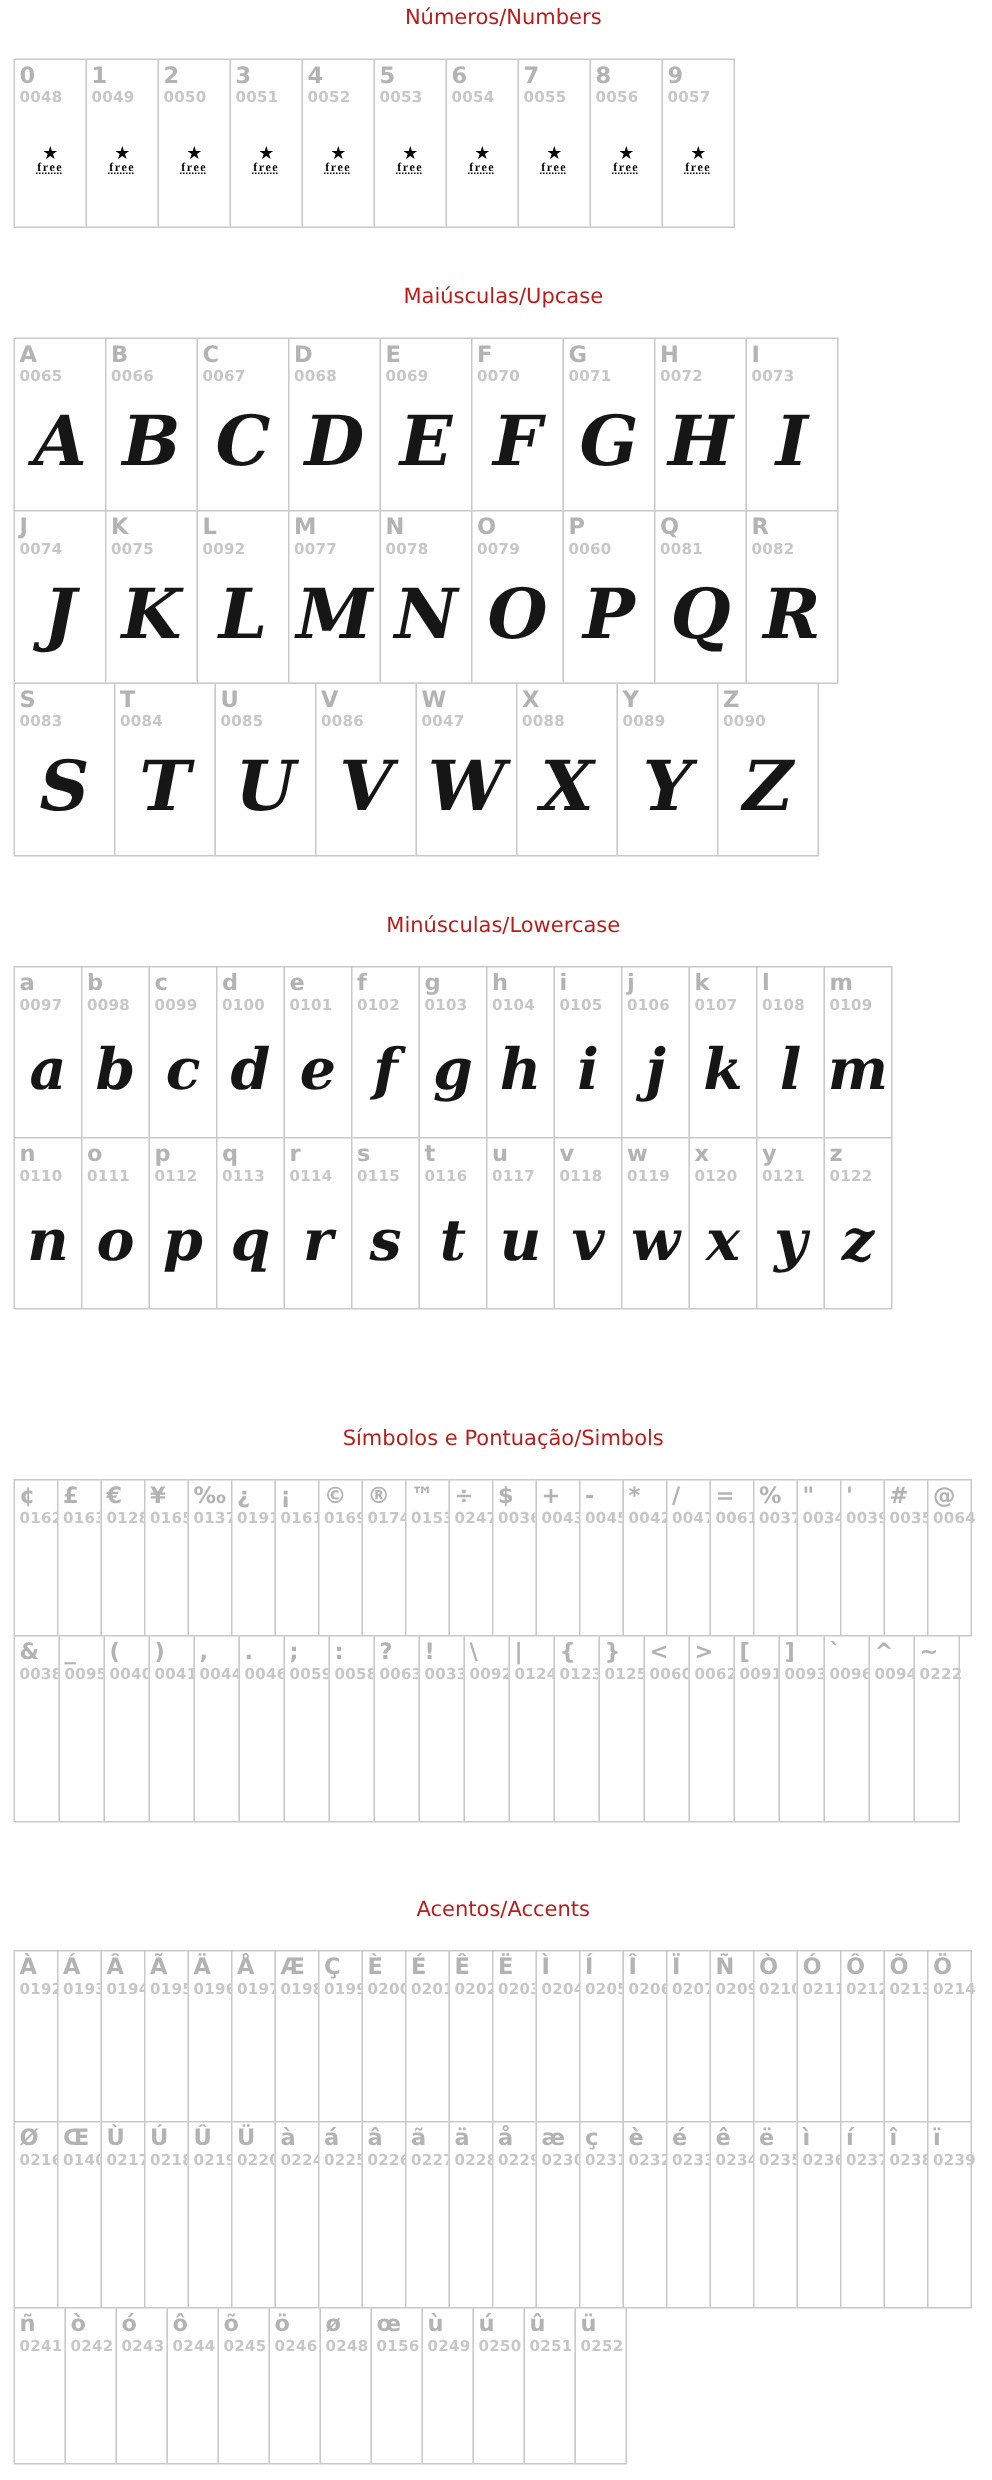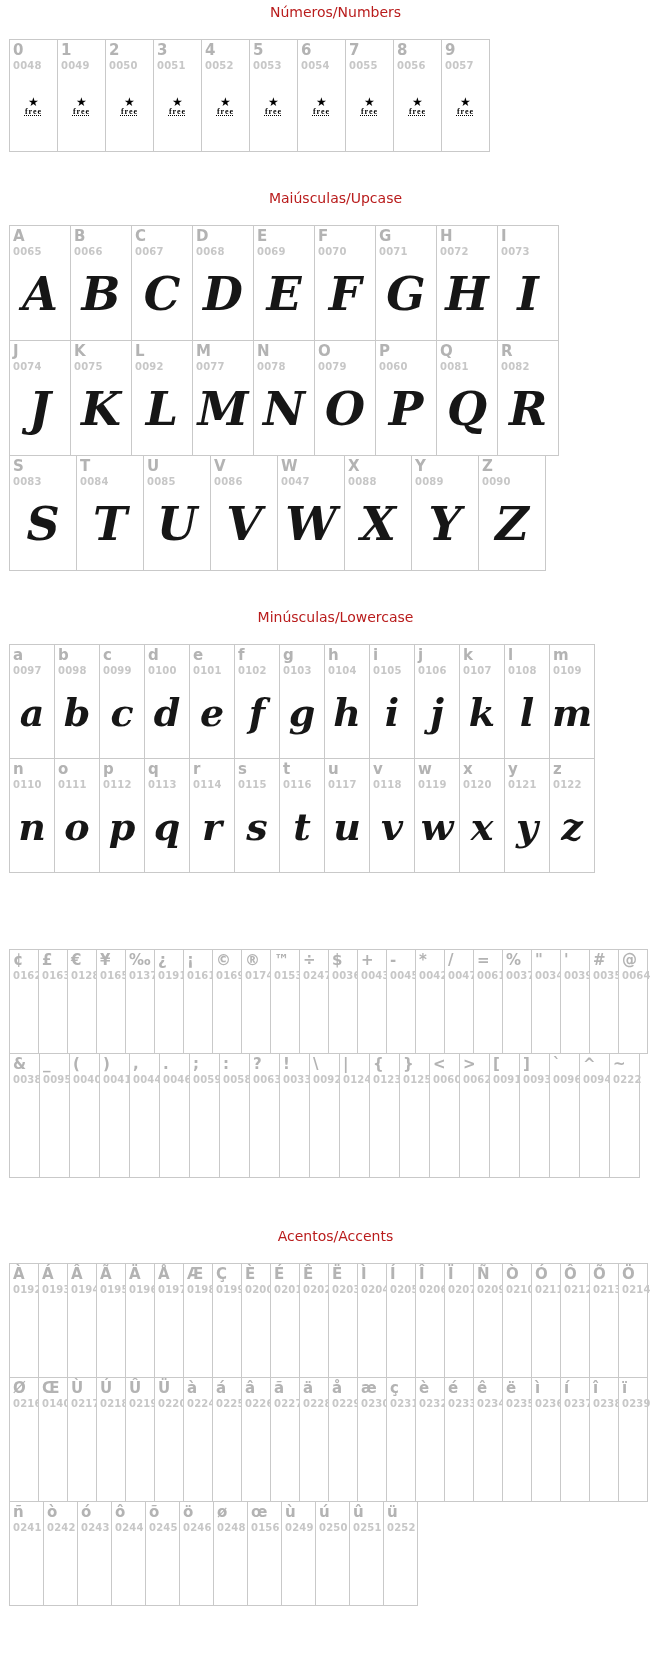--- a/index.html
+++ b/index.html
@@ -563,20 +563,21 @@
             <div class="cell-head">
               <span class="ch">z</span>
               <span class="code">0122</span>
             </div>
             <div class="glyph">z</div>
           </div>
         </div>
       </div>
     </section>
     <section class="charmap sec-symbols">
+      <h2 class="section-title">Símbolos e Pontuação/Simbols</h2>
       <div class="table">
         <div class="row">
           <div class="cell">
             <div class="cell-head">
               <span class="ch">¢</span>
               <span class="code">0162</span>
             </div>
             <div class="glyph"></div>
           </div>
           <div class="cell">

